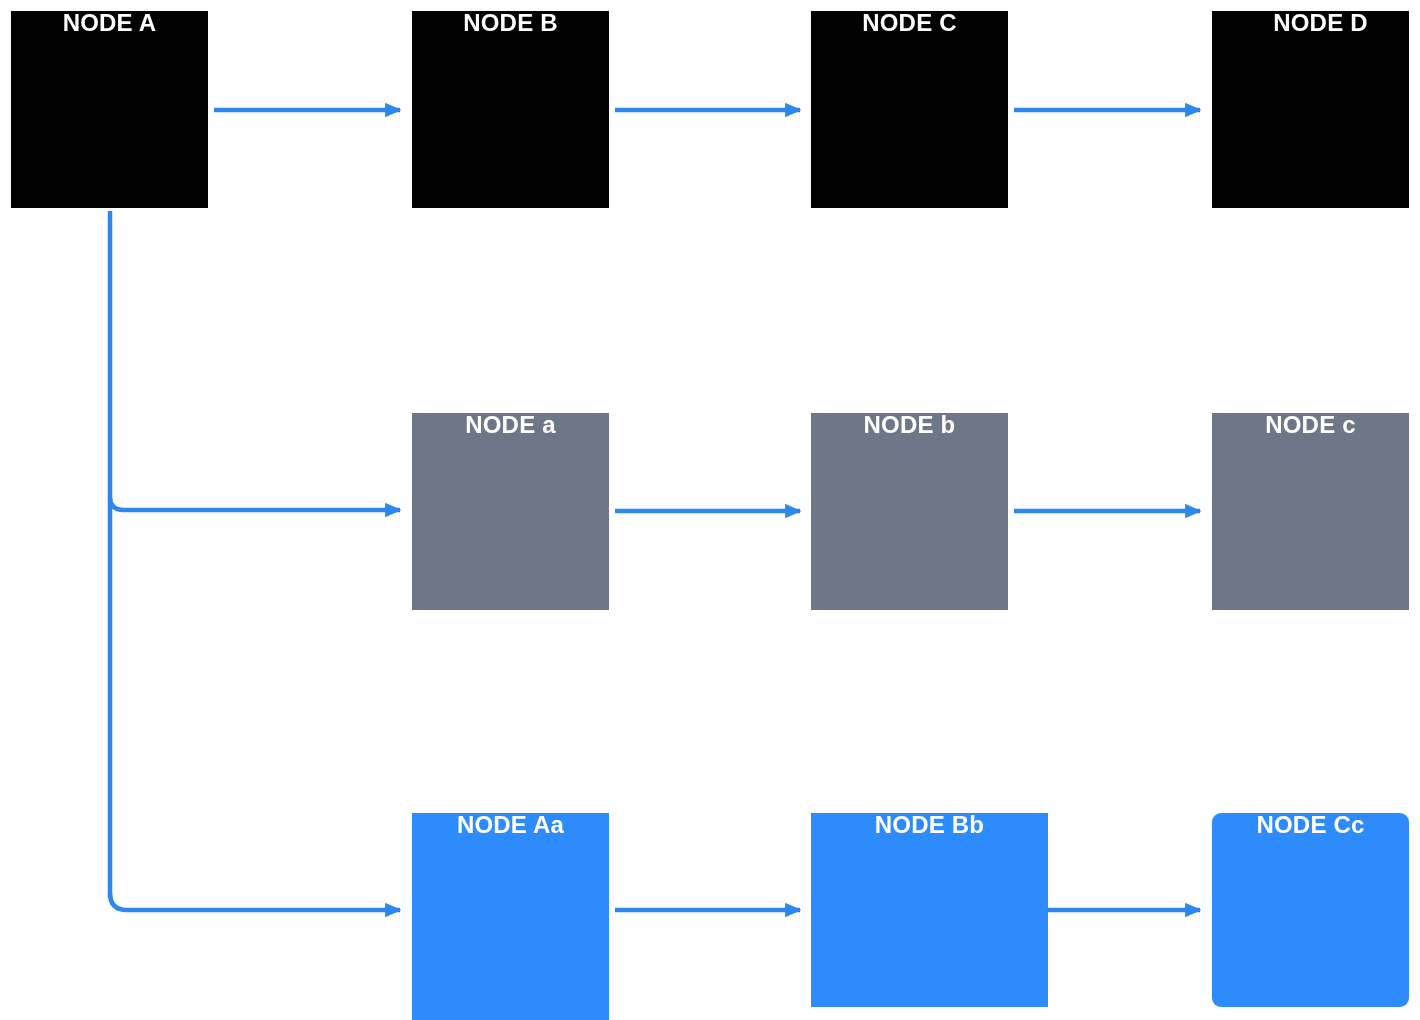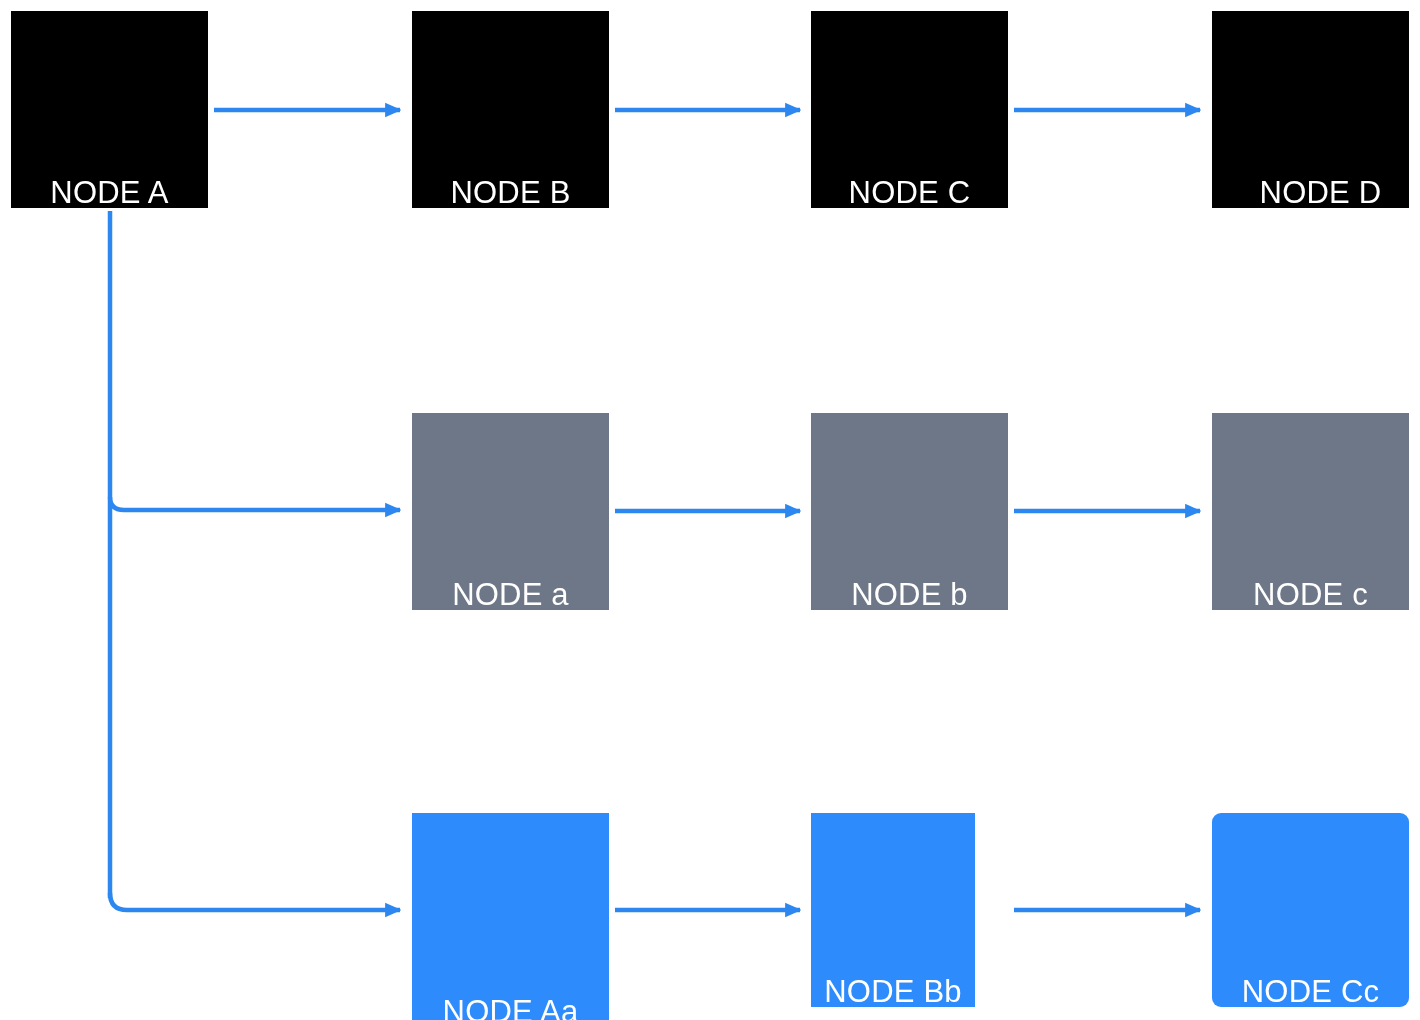--- a/index.html
+++ b/index.html
@@ -22,26 +22,26 @@
     position: absolute;
     left: 0;
     top: 0;
     width: 1420px;
     height: 1020px;
     pointer-events: none;
   }
   .node {
     position: absolute;
     display: flex;
-    align-items: flex-end;
+    align-items: flex-start;
     justify-content: center;
     box-sizing: border-box;
     color: #ffffff;
-    font-size: 31px;
-    font-weight: 400;
+    font-size: 24px;
+    font-weight: 700;
     letter-spacing: 0.2px;
     line-height: 1;
     white-space: nowrap;
     user-select: none;
   }
   .node-label {
     display: block;
   }
 </style>
 </head>
@@ -98,21 +98,21 @@
   </div>
 
   <div class="node" style="left:1212px; top:413px; width:197px; height:197px; background:#6E7787;">
     <span class="node-label">NODE c</span>
   </div>
 
   <div class="node" style="left:412px; top:813px; width:197px; height:214px; background:#2E8BFC;">
     <span class="node-label">NODE Aa</span>
   </div>
 
-  <div class="node" style="left:811px; top:813px; width:164px; height:194px; background:#2E8BFC;">
+  <div class="node" style="left:811px; top:813px; width:237px; height:194px; background:#2E8BFC;">
     <span class="node-label">NODE Bb</span>
   </div>
 
   <div class="node" style="left:1212px; top:813px; width:197px; height:194px; background:#2E8BFC;border-radius:9px;">
     <span class="node-label">NODE Cc</span>
   </div>
 
 </div>
 
 </body></html>

